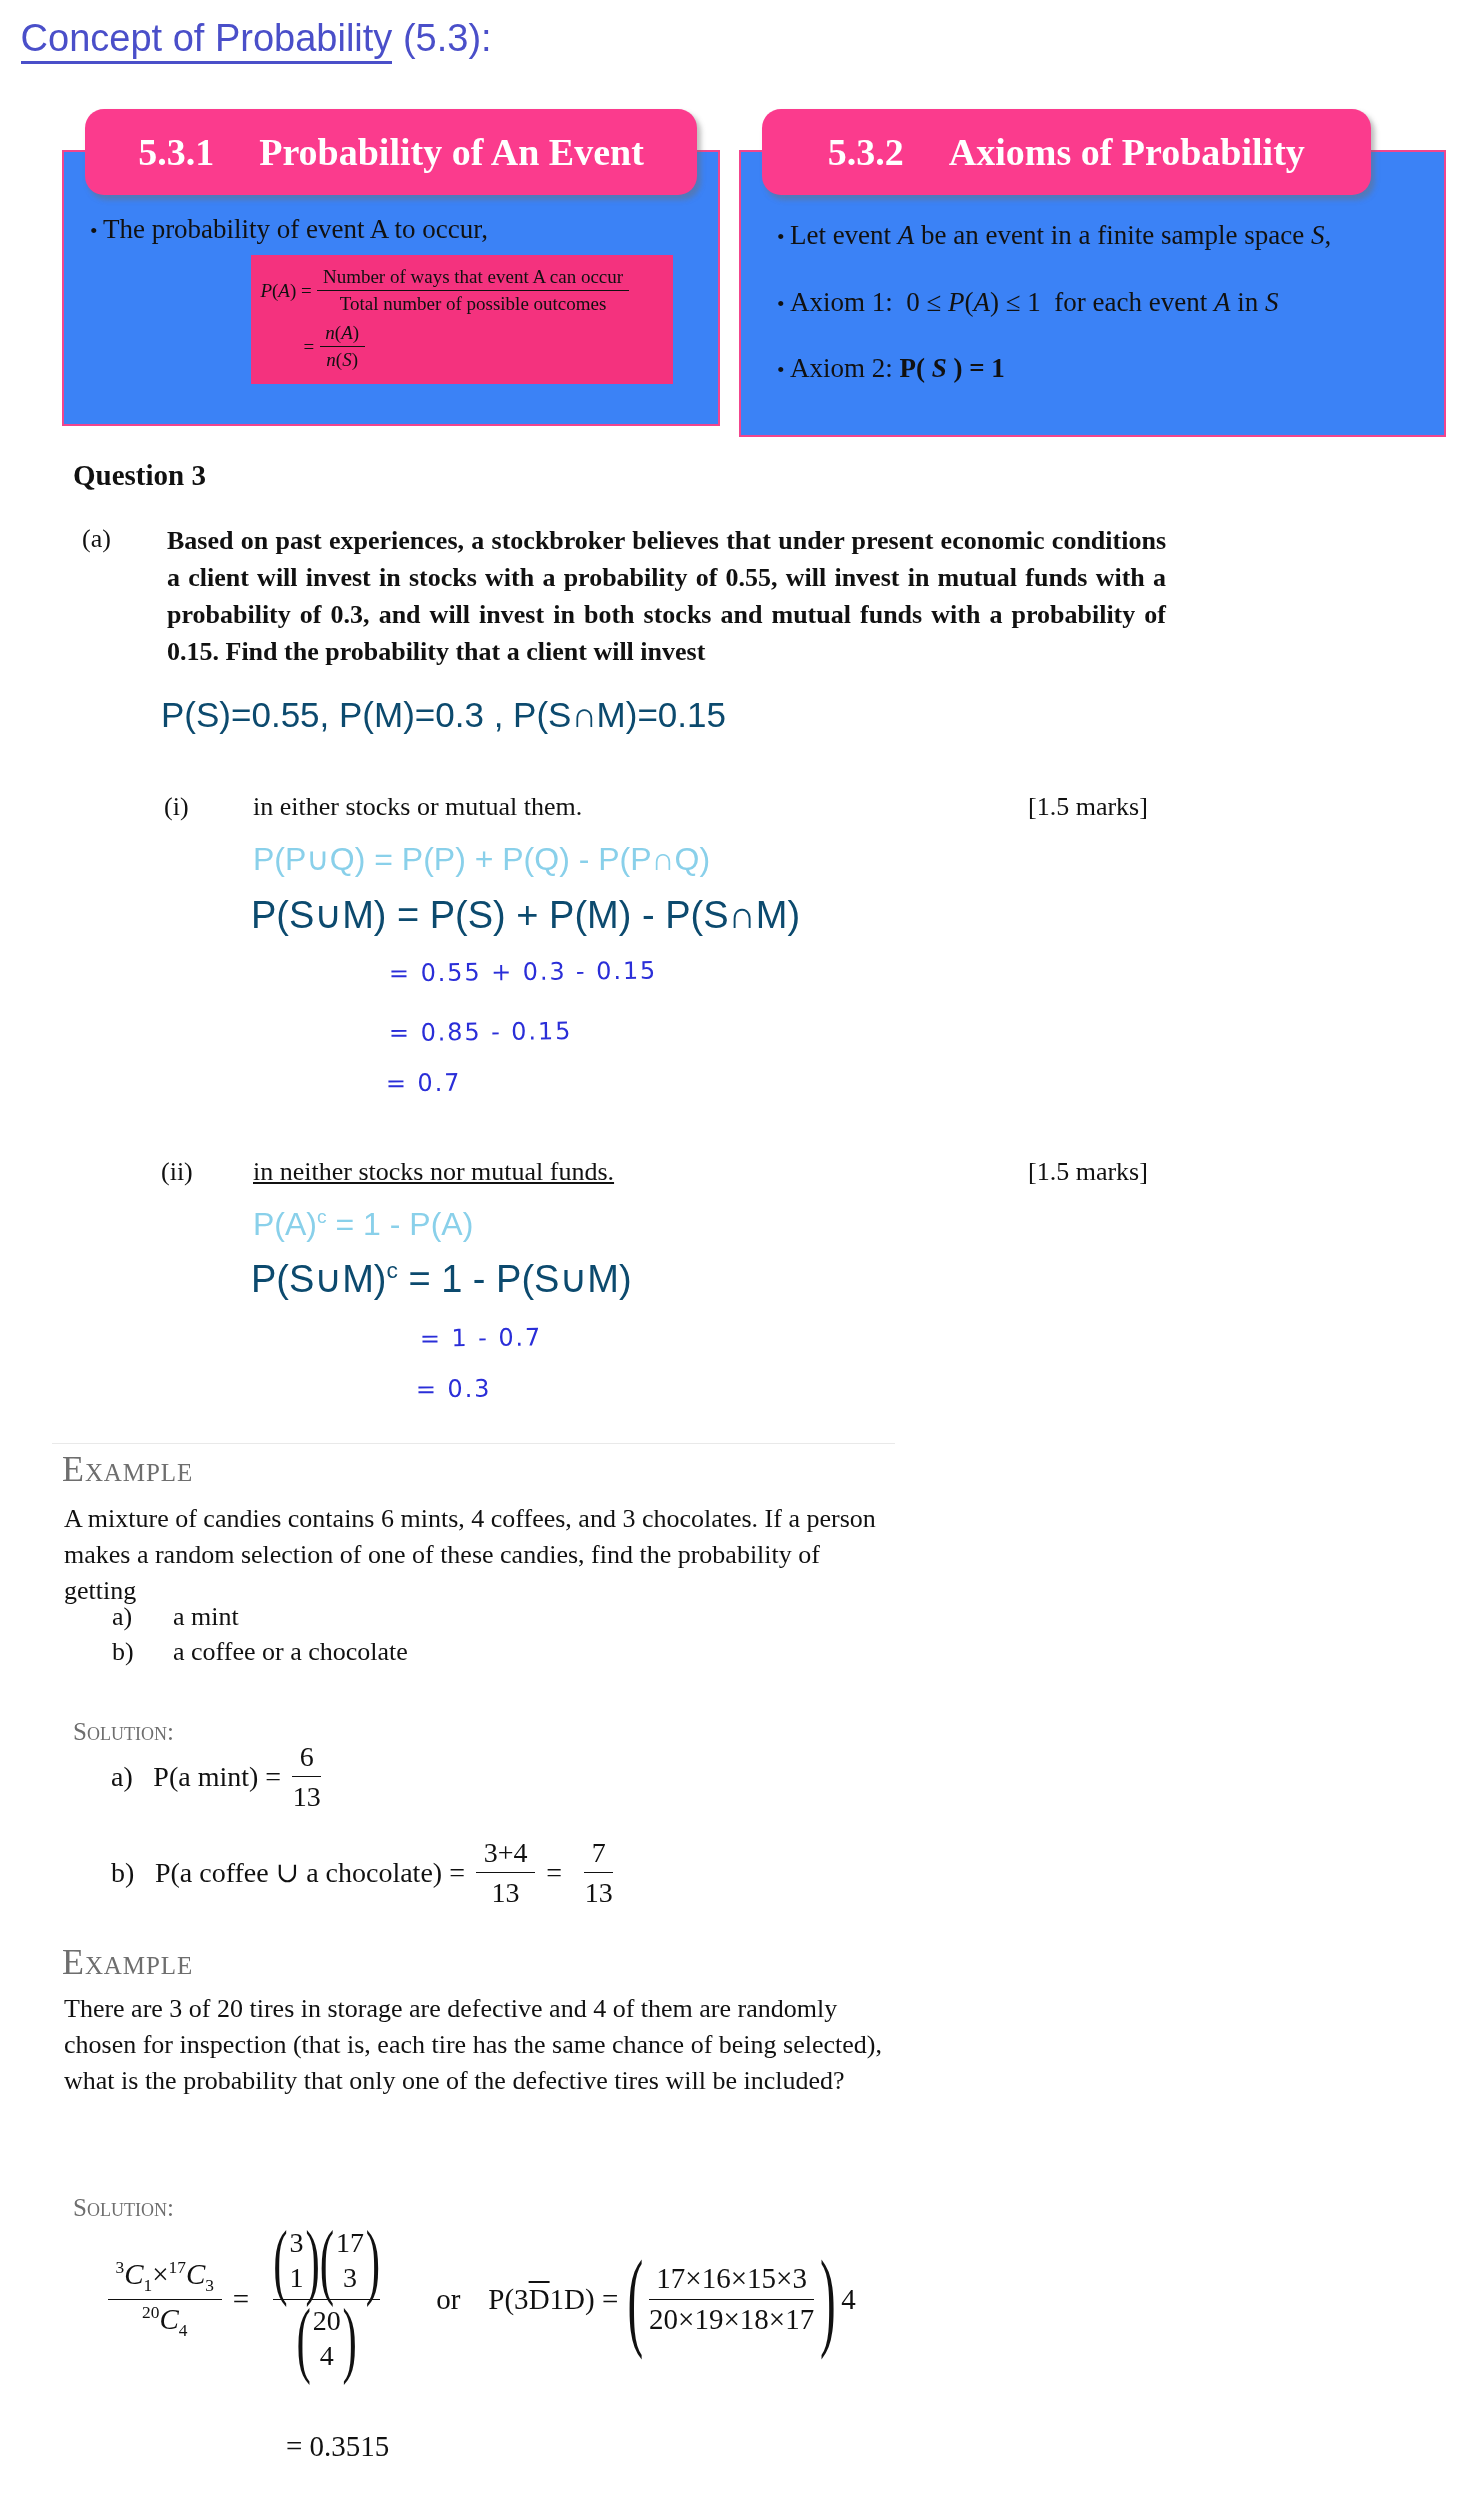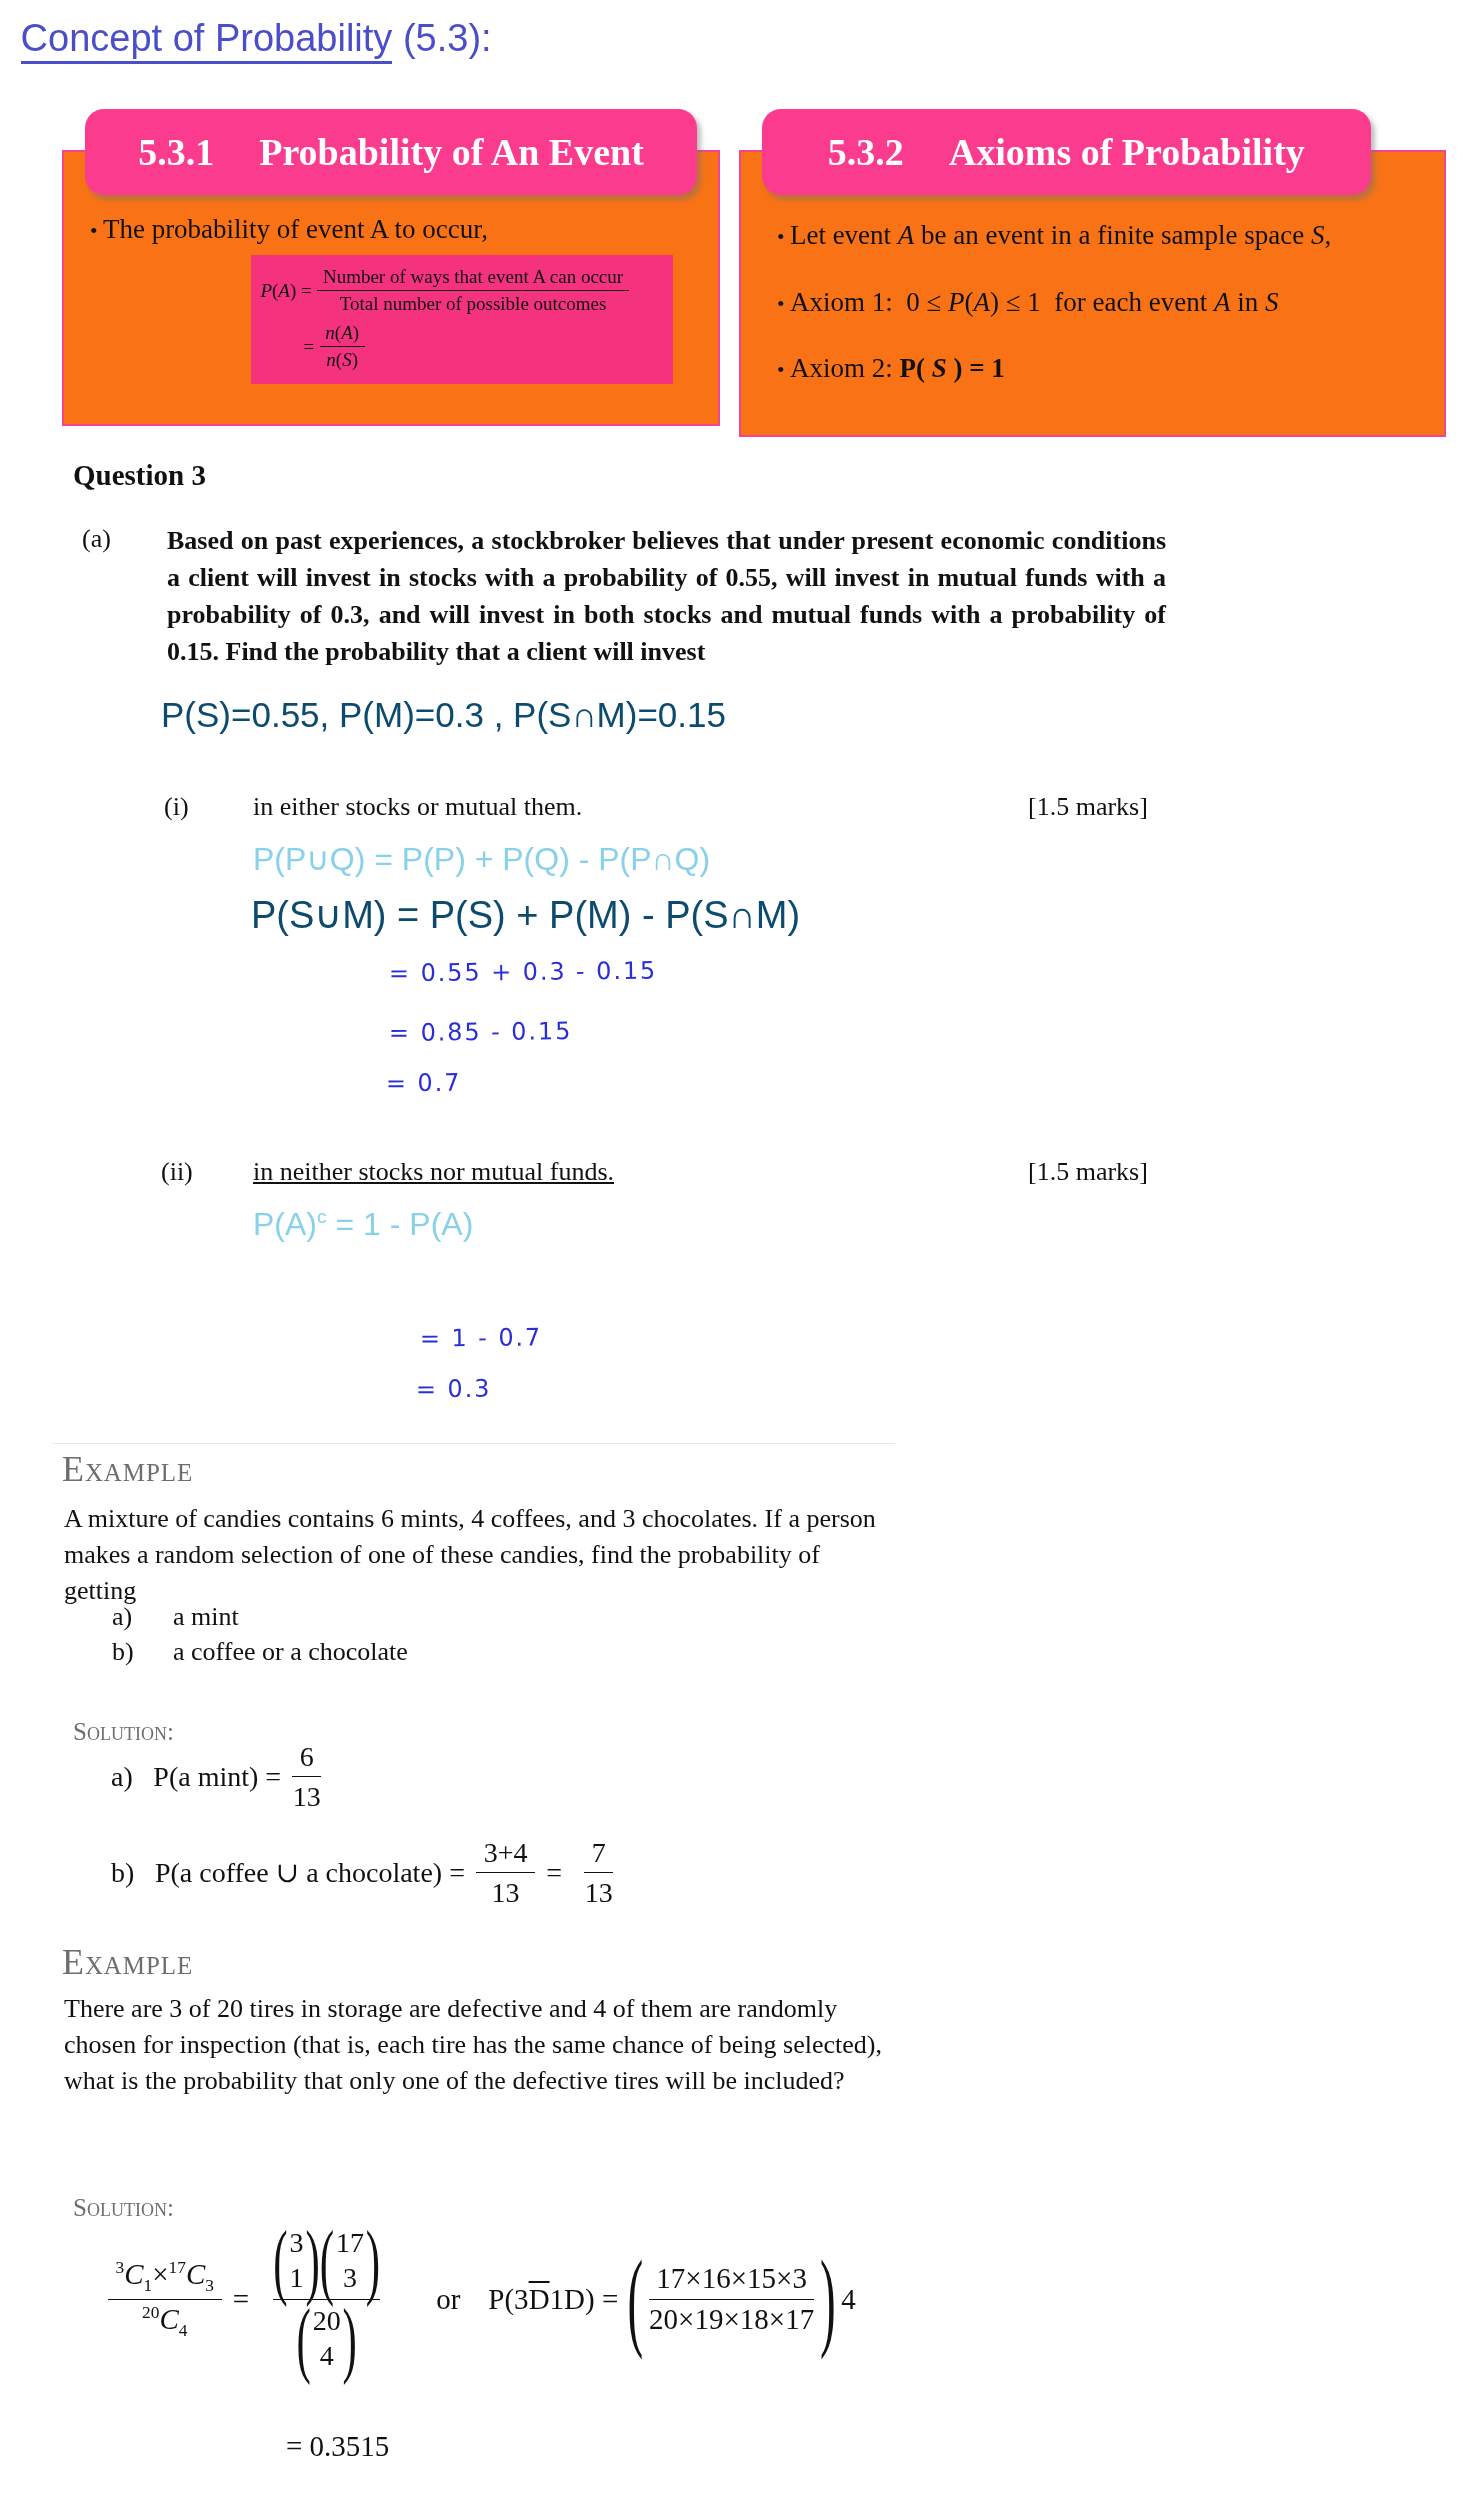--- a/index.html
+++ b/index.html
@@ -5,21 +5,21 @@
   html,body{margin:0;padding:0;background:#ffffff;}
   #page{position:relative;width:1463px;height:2512px;background:#ffffff;overflow:hidden;
         font-family:"Liberation Serif","DejaVu Serif",serif;color:#111;}
   .abs{position:absolute;}
 
   
   .title{font-family:"Liberation Sans","DejaVu Sans",sans-serif;font-size:38px;color:#4a4fc9;}
   .title-u{border-bottom:3.7px solid #4a4fc9;padding-bottom:1.9px;}
 
   
-  .card{position:absolute;border:2.8px solid #f2458d;background:#f97316;}
+  .card{position:absolute;border:2.8px solid #f2458d;background:#3b82f6;}
   .ribbon{position:absolute;top:-43px;height:86px;background:#fb3b8d;border-radius:19px;
           display:flex;align-items:center;justify-content:center;gap:45px;color:#ffffff;
           font-weight:bold;font-size:38px;box-shadow:3.7px 4.7px 5.6px rgba(110,110,110,0.45);}
   .card-left  .ribbon{left:20.6px;right:20.6px;}
   .card-right .ribbon{left:20.6px;right:73px;}
   .bullet{position:absolute;font-size:27px;line-height:34px;}
   .bullet::before{content:"•  ";font-size:21.5px;}
 
   .formula-box{position:absolute;left:187px;top:103px;width:405px;background:#f4327e;
                color:#101010;padding:11.2px 7.5px 13px 9.4px;font-size:19px;}
@@ -125,20 +125,21 @@
   <div class="abs lblue" style="left:253px;top:840px;">P(P∪Q) = P(P) + P(Q) - P(P∩Q)</div>
   <div class="abs dblue" style="left:251px;top:893px;">P(S∪M) = P(S) + P(M) - P(S∩M)</div>
   <div class="abs hw" style="left:389px;top:958px;">= 0.55 + 0.3 - 0.15</div>
   <div class="abs hw" style="left:389px;top:1018px;">= 0.85 - 0.15</div>
   <div class="abs hw" style="left:386px;top:1069px;">= 0.7</div>
 
   <div class="abs serif28" style="left:161px;top:1157px;">(ii)</div>
   <div class="abs serif28" style="left:253px;top:1157px;text-decoration:underline;">in neither stocks nor mutual funds.</div>
   <div class="abs serif28" style="left:1028px;top:1157px;">[1.5 marks]</div>
   <div class="abs lblue" style="left:253px;top:1206px;">P(A)<sup>c</sup> = 1 - P(A)</div>
+  <div class="abs dblue" style="left:251px;top:1257px;">P(S∪M)<sup>c</sup> = 1 - P(S∪M)</div>
   <div class="abs hw" style="left:420px;top:1324px;">= 1 - 0.7</div>
   <div class="abs hw" style="left:416px;top:1375px;">= 0.3</div>
 
   <div class="faintline" style="left:52px;top:1443px;width:843px;"></div>
   <div class="abs exhead" style="left:62px;top:1448px;">Example</div>
   <div class="abs expara" style="left:64px;top:1501px;width:824px;">A mixture of candies contains 6 mints, 4 coffees, and 3 chocolates. If a person makes a random selection of one of these candies, find the probability of getting</div>
   <div class="exitem" style="left:112px;top:1602px;">
     <span class="lbl">a)</span>
     <span>a mint</span>
   </div>

